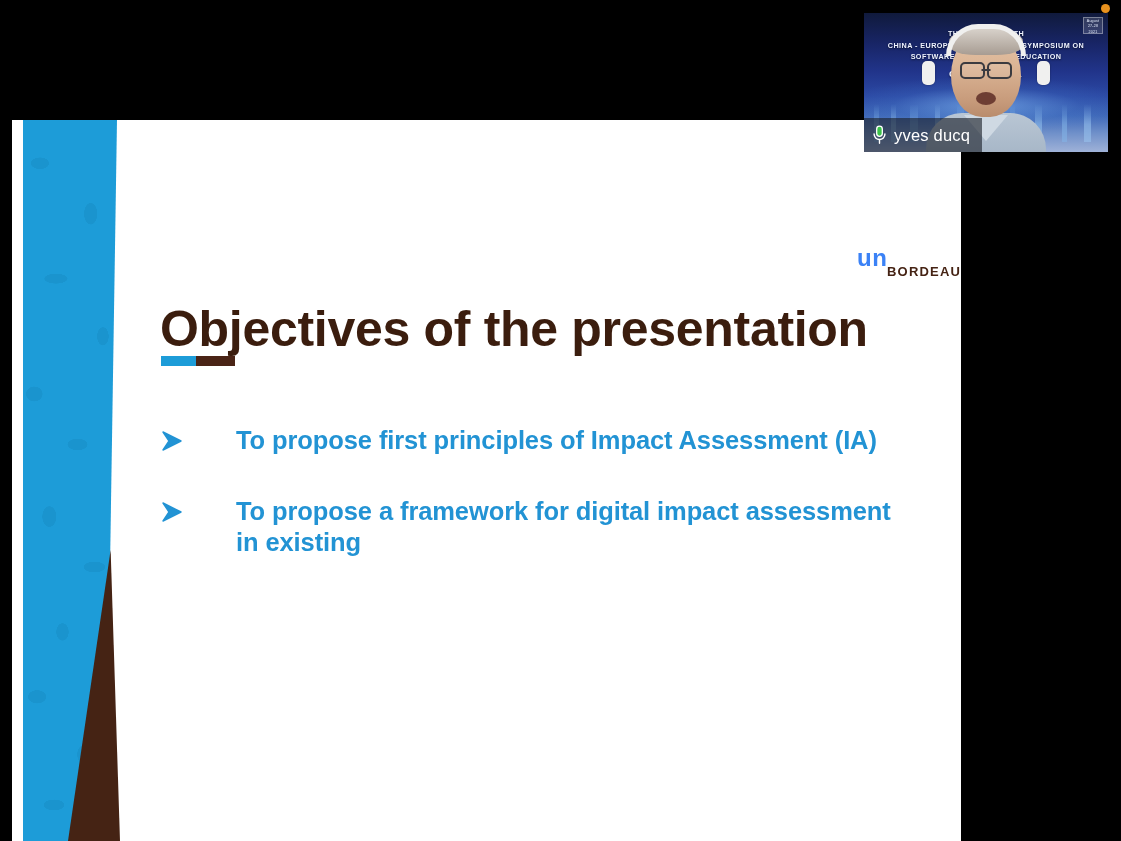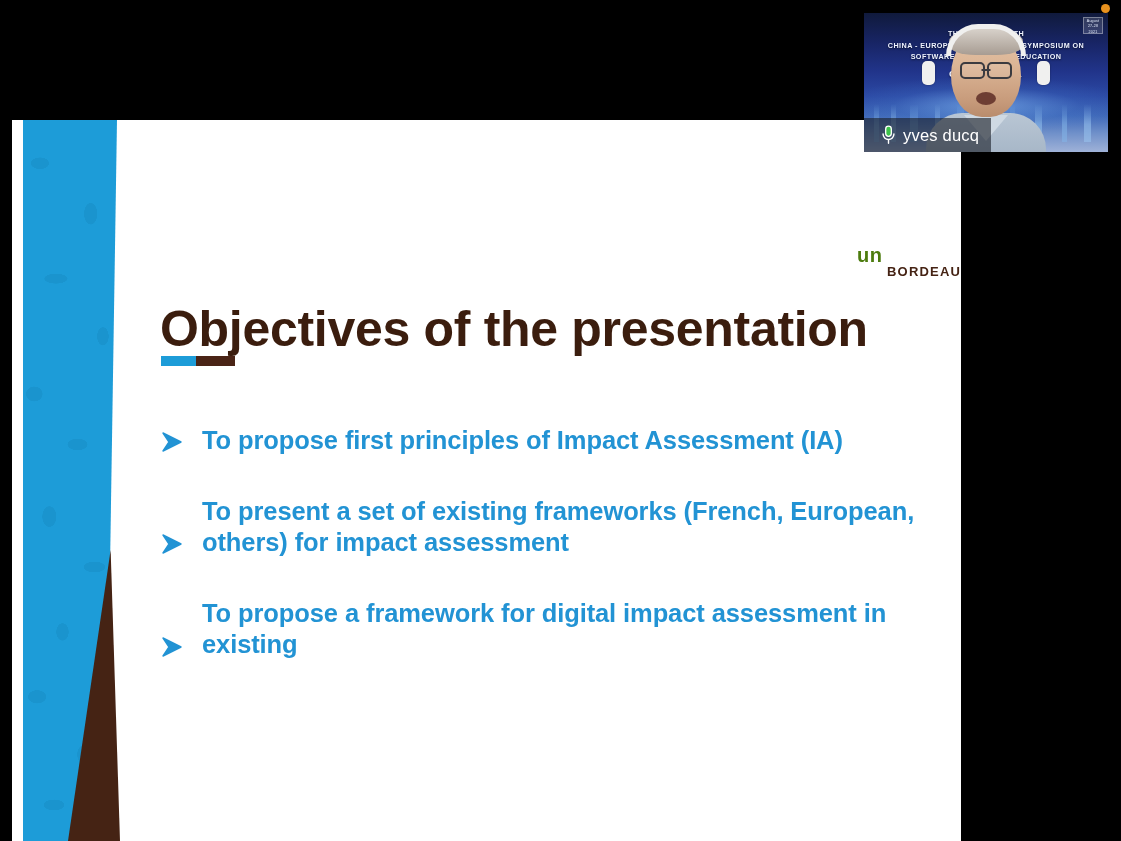--- a/index.html
+++ b/index.html
@@ -101,43 +101,44 @@
 
   
   .bullets {
     position: absolute;
     left: 148px;
     top: 305px;
     width: 760px;
   }
   .bullet-row {
     display: flex;
-    align-items: flex-end;
+    align-items: flex-start;
     margin-bottom: 40px;
+    gap: 34px;
   }
   .bullet-marker {
     flex: 0 0 42px;
     padding-top: 5px;
     line-height: 1;
   }
   .bullet-text {
     font-size: 25.5px;
     font-weight: bold;
     color: #2293d4;
     line-height: 1.22;
     letter-spacing: -0.1px;
   }
 
   
   .uni-logo {
     position: absolute;
     left: 845px;
     top: 124px;
-    color: #4d7c0f;
-    font-size: 20px;
+    color: #3b82f6;
+    font-size: 24px;
     font-weight: 600;
     letter-spacing: .5px;
   }
   .uni-logo-sub {
     position: absolute;
     left: 875px;
     top: 144px;
     color: #452314;
     font-size: 13px;
     font-weight: bold;
@@ -331,21 +332,21 @@
     background: #cfd9e3;
     clip-path: polygon(0% 0%, 100% 0%, 50% 100%);
   }
 
   
   .name-badge {
     position: absolute;
     left: 0;
     bottom: 0;
     height: 34px;
-    padding: 0 12px 0 17px;
+    padding: 0 12px 0 8px;
     display: flex;
     align-items: center;
     gap: 7px;
     background: rgba(26,30,40,.62);
     color: #ffffff;
   }
   .name-badge .label {
     font-size: 16.5px;
     letter-spacing: .2px;
   }
@@ -380,28 +381,20 @@
 
       <div class="bullet-row">
         <span class="bullet-marker">
           <svg width="26" height="22" viewBox="0 0 26 22" aria-hidden="true">
             <path d="M3 2 L21 11 L3 20 L9 11 Z" fill="#2293d4" stroke="#2293d4" stroke-width="1.4" stroke-linejoin="round"></path>
           </svg>
         </span>
         <span class="bullet-text">To propose first principles of Impact Assessment (IA)</span>
       </div>
 
-      <div class="bullet-row">
-        <span class="bullet-marker">
-          <svg width="26" height="22" viewBox="0 0 26 22" aria-hidden="true">
-            <path d="M3 2 L21 11 L3 20 L9 11 Z" fill="#2293d4" stroke="#2293d4" stroke-width="1.4" stroke-linejoin="round"></path>
-          </svg>
-        </span>
-        <span class="bullet-text">To present a set of existing frameworks (French, European, others) for impact assessment</span>
-      </div>
 
 
       <div class="bullet-row">
         <span class="bullet-marker">
           <svg width="26" height="22" viewBox="0 0 26 22" aria-hidden="true">
             <path d="M3 2 L21 11 L3 20 L9 11 Z" fill="#2293d4" stroke="#2293d4" stroke-width="1.4" stroke-linejoin="round"></path>
           </svg>
         </span>
         <span class="bullet-text">To propose a framework for digital impact assessment in existing</span>
       </div>

